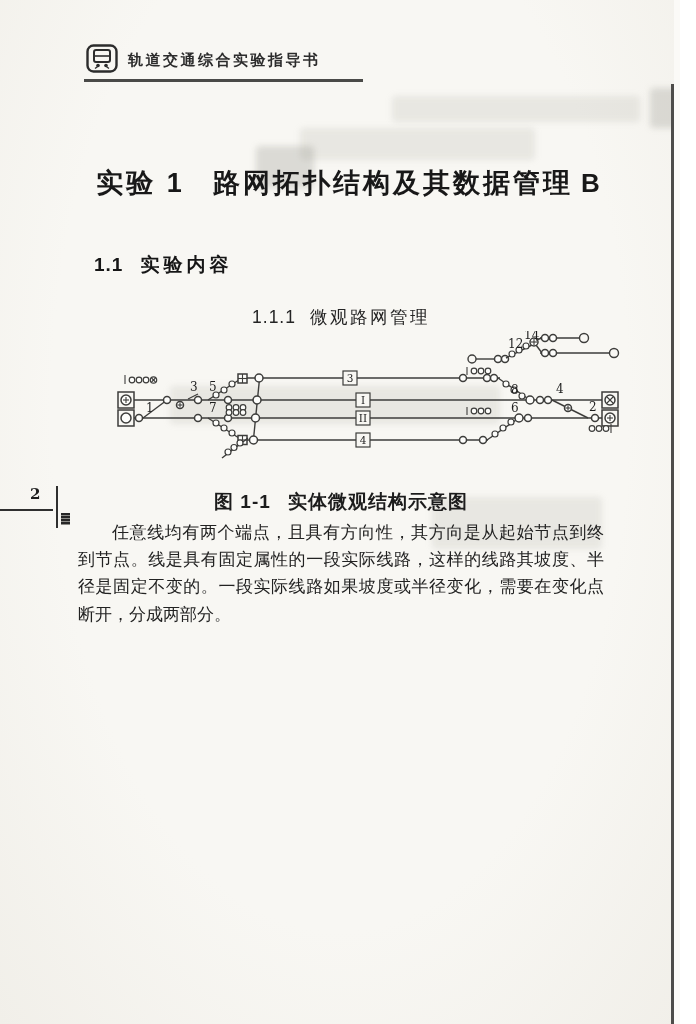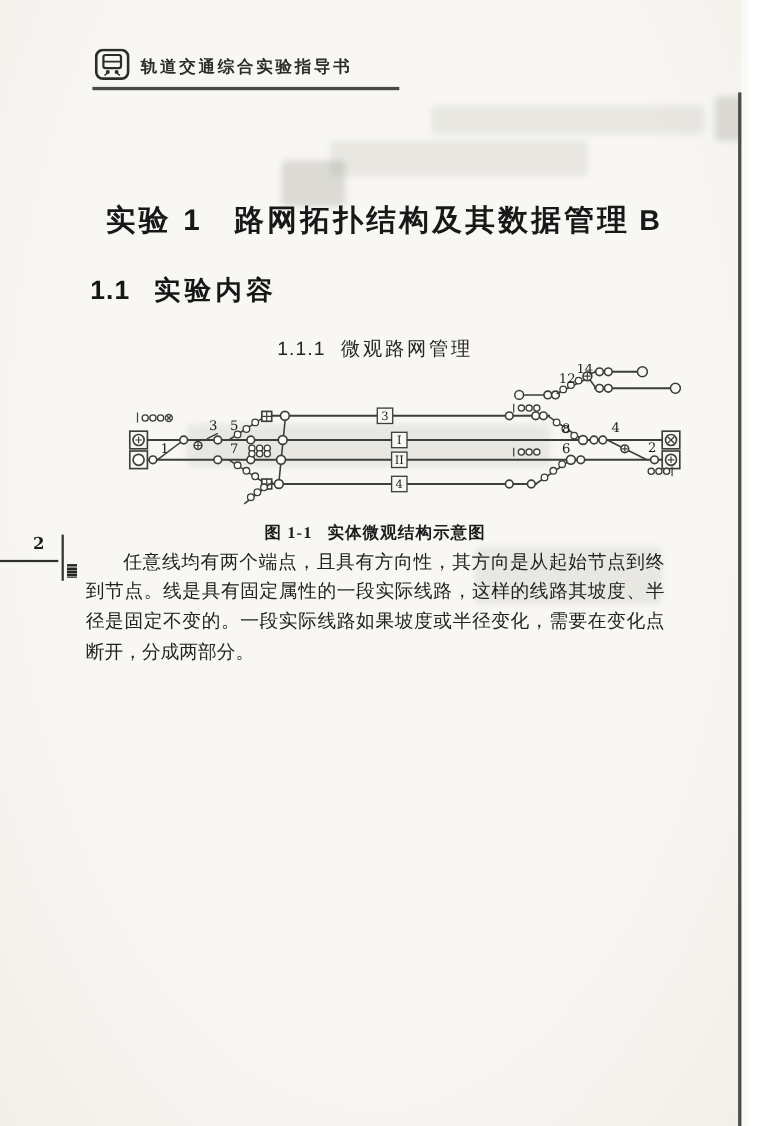--- a/index.html
+++ b/index.html
@@ -30,57 +30,57 @@
   .margin-group{position:absolute;left:0;top:484px;width:75px;height:55px;}
   .page-number{position:absolute;left:30px;top:1px;font-weight:bold;font-size:15px;}
   .margin-hline{position:absolute;left:0;top:25px;width:53px;height:2px;background:#2f2f2f;}
   .margin-vline{position:absolute;left:56px;top:2px;width:2px;height:42px;background:#2f2f2f;}
   .margin-square{
     position:absolute;left:61px;top:29px;width:9px;height:12px;background:#262626;
     background-image:repeating-linear-gradient(to bottom,#262626 0 2px,#8d8d88 2px 3px);
   }
   
   .chapter-title{
-    position:absolute;left:78px;top:182px;width:540px;margin:0;
+    position:absolute;left:78px;top:165px;width:540px;margin:0;
     text-align:center;white-space:nowrap;
     font-family:"Liberation Sans", sans-serif;font-weight:bold;
     font-size:27px;letter-spacing:3px;color:#181818;
   }
   .chapter-title .gap{display:inline-block;width:1.05em;}
   .chapter-title .suffix{font-size:26px;letter-spacing:0;margin-left:8px;}
   
   .content{position:absolute;left:78px;top:246px;width:526px;}
   .body-para{
     margin:0;font-size:17px;line-height:27.2px;
     text-align:justify;text-justify:inter-character;
     text-indent:2em;color:#222;
   }
   .body-para .lead{font-family:"Liberation Sans", sans-serif;font-weight:bold;color:#111;}
   .sec-heading{
-    margin:6px 0 0 4px;font-family:"Liberation Sans", sans-serif;
-    font-weight:bold;font-size:24px;letter-spacing:1px;color:#161616;
+    margin:6px 0 0 16px;font-family:"Liberation Sans", sans-serif;
+    font-weight:bold;font-size:19px;letter-spacing:1px;color:#161616;
     line-height:26px;
   }
   .sec-heading .secgap{display:inline-block;width:0.9em;}
   .sec-heading .sec-title{letter-spacing:4px;}
   .subsec-heading{
     margin:27px 0 0 0;font-family:"Liberation Sans", sans-serif;
     font-weight:normal;font-size:17.5px;letter-spacing:1px;color:#242424;
     line-height:24px;
     text-align:center;
   }
   .subsec-heading .secgap{display:inline-block;width:0.8em;}
   .subsec-heading .sub-title{letter-spacing:2.5px;}
   .micro-para{margin-top:13px;}
   
   .figure-block{margin:2px 0 6px 0;width:526px;}
   .diagram{display:block;margin-left:32px;}
   .fig-caption{
-    text-align:center;font-family:Liberation Serif, serif;
-    font-weight:bold;font-size:15px;color:#1c1c1c;margin-top:2px;letter-spacing:1px;
+    text-align:center;font-family:Liberation Sans, sans-serif;
+    font-weight:bold;font-size:19px;color:#1c1c1c;margin-top:16px;letter-spacing:1px;
   }
   .fig-caption .cgap{display:inline-block;width:0.9em;}
   
   .diagram line, .diagram path{stroke:#3d3d3b;fill:none;}
   .diagram .track{stroke-width:1.7;}
   .diagram .diag{stroke-width:1.4;}
   .diagram .nd{fill:#fdfdfb;stroke:#3d3d3b;stroke-width:1.5;}
   .diagram .sm{fill:#fdfdfb;stroke:#3d3d3b;stroke-width:1.2;}
   .diagram .open-end{fill:#f8f7f3;stroke:#3d3d3b;stroke-width:1.4;}
   .diagram .term-rect{fill:#f8f7f3;stroke:#3d3d3b;stroke-width:1.5;}

